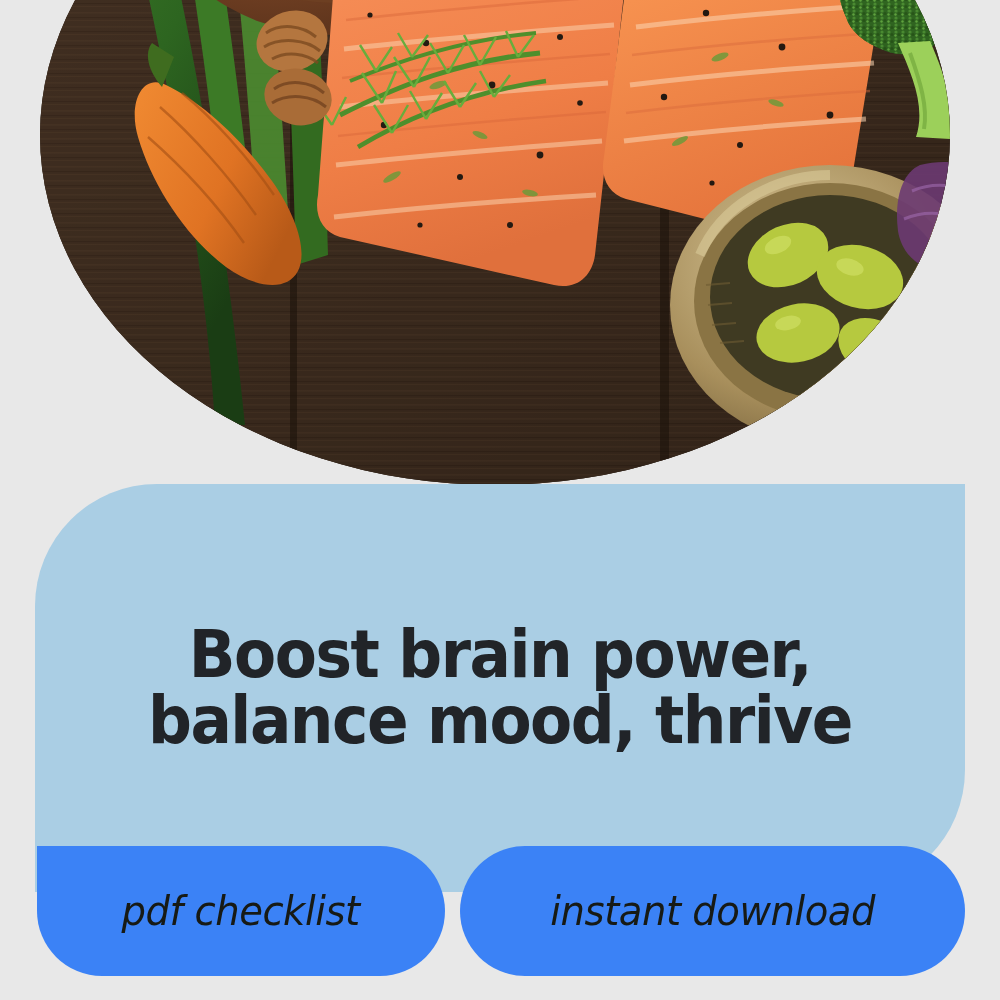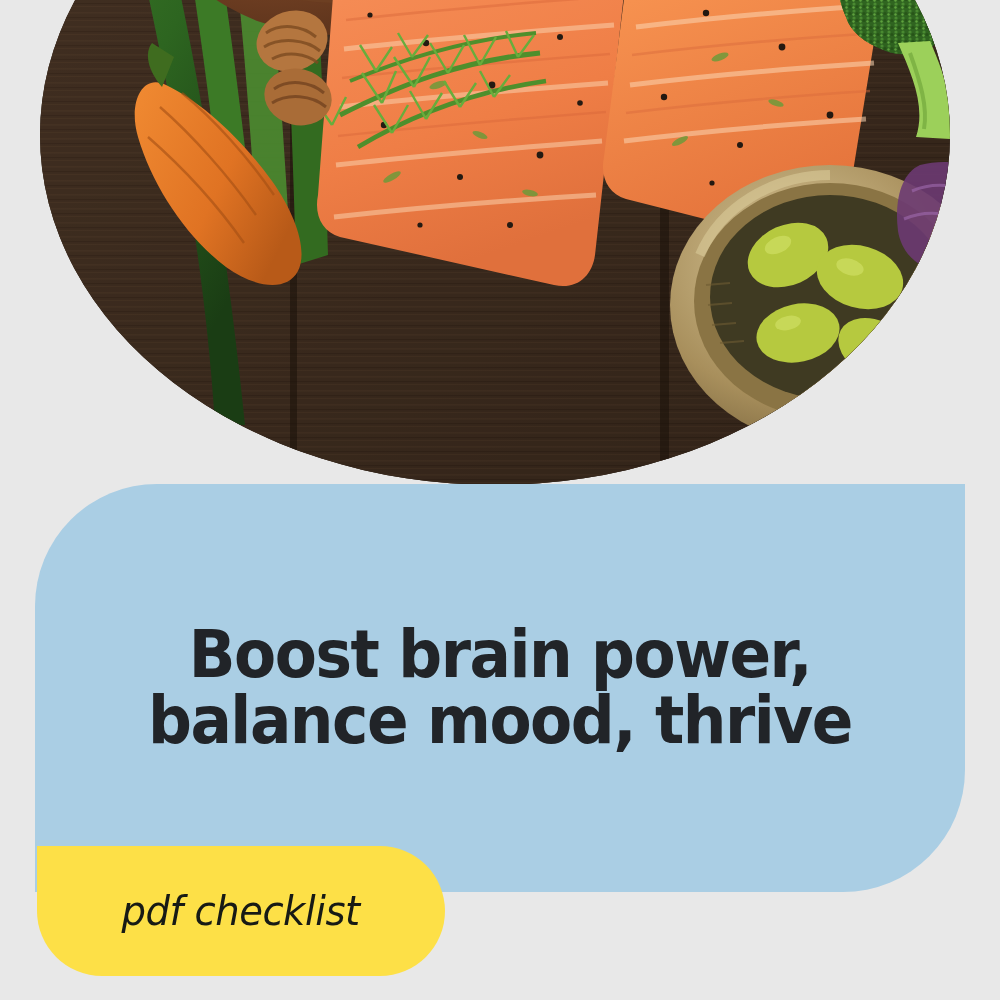--- a/index.html
+++ b/index.html
@@ -71,21 +71,21 @@
     position: absolute;
     left: 0;
     top: 846px;
     width: 1000px;
     height: 154px;
   }
   .tag-pill {
     position: absolute;
     top: 0;
     height: 130px;
-    background: #fde047;
+    background: #3b82f6;
     display: flex;
     align-items: center;
     justify-content: center;
   }
   .tag-pill.left {
     left: 37px;
     width: 408px;
     border-radius: 0 78px 78px 78px;
   }
   .tag-pill.right {
@@ -416,15 +416,18 @@
   </div>
 
   <div class="headline-card">
     <h1 class="headline-text">Boost brain power, balance mood, thrive</h1>
   </div>
 
   <div class="tag-row">
     <div class="tag-pill left">
       <span class="tag-label">pdf checklist</span>
     </div>
+    <div class="tag-pill right">
+      <span class="tag-label">instant download</span>
+    </div>
   </div>
 
 </div>
 
 </body></html>

